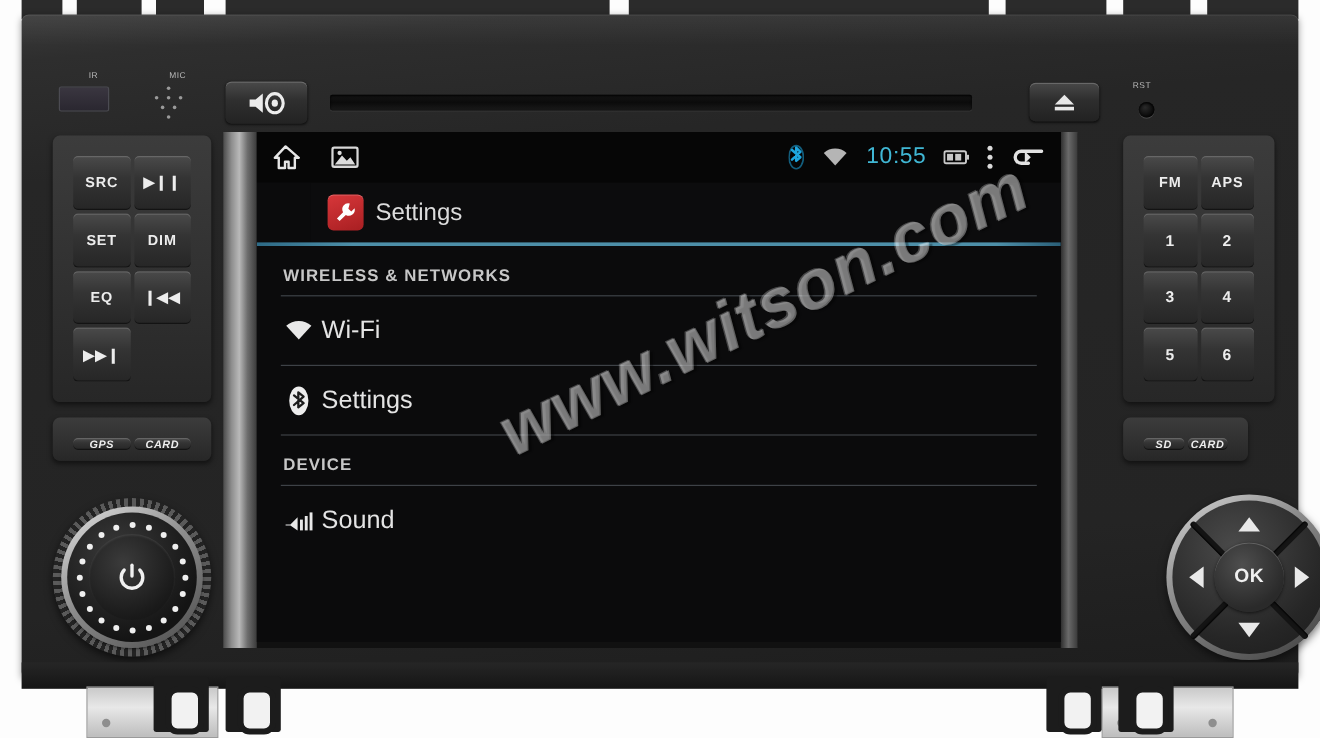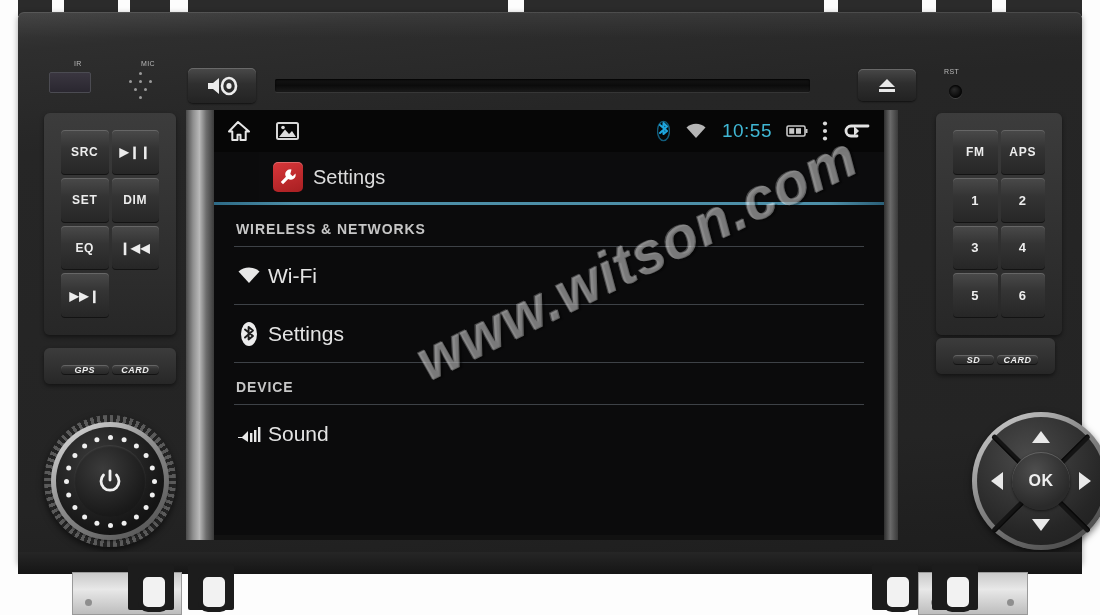--- a/index.html
+++ b/index.html
@@ -347,21 +347,21 @@
       <div class="pbtn">FM</div>
       <div class="pbtn">APS</div>
       <div class="pbtn num">1</div>
       <div class="pbtn num">2</div>
       <div class="pbtn num">3</div>
       <div class="pbtn num">4</div>
       <div class="pbtn num">5</div>
       <div class="pbtn num">6</div>
     </div>
   </div>
-  <div class="btn-bank" style="left:936px; top:338px; width:119px; height:36px;text-align:center;">
+  <div class="btn-bank" style="left:936px; top:348px; width:104px; height:36px;text-align:center;">
     <div class="btn-grid" style="grid-template-columns:1fr 1fr; height:100%;">
       <div class="pbtn small">SD</div>
       <div class="pbtn small">CARD</div>
     </div>
   </div>
 
   <div class="screen-bezel"></div>
   <div class="bezel-chrome-left"></div>
   <div class="bezel-chrome-right"></div>
 

